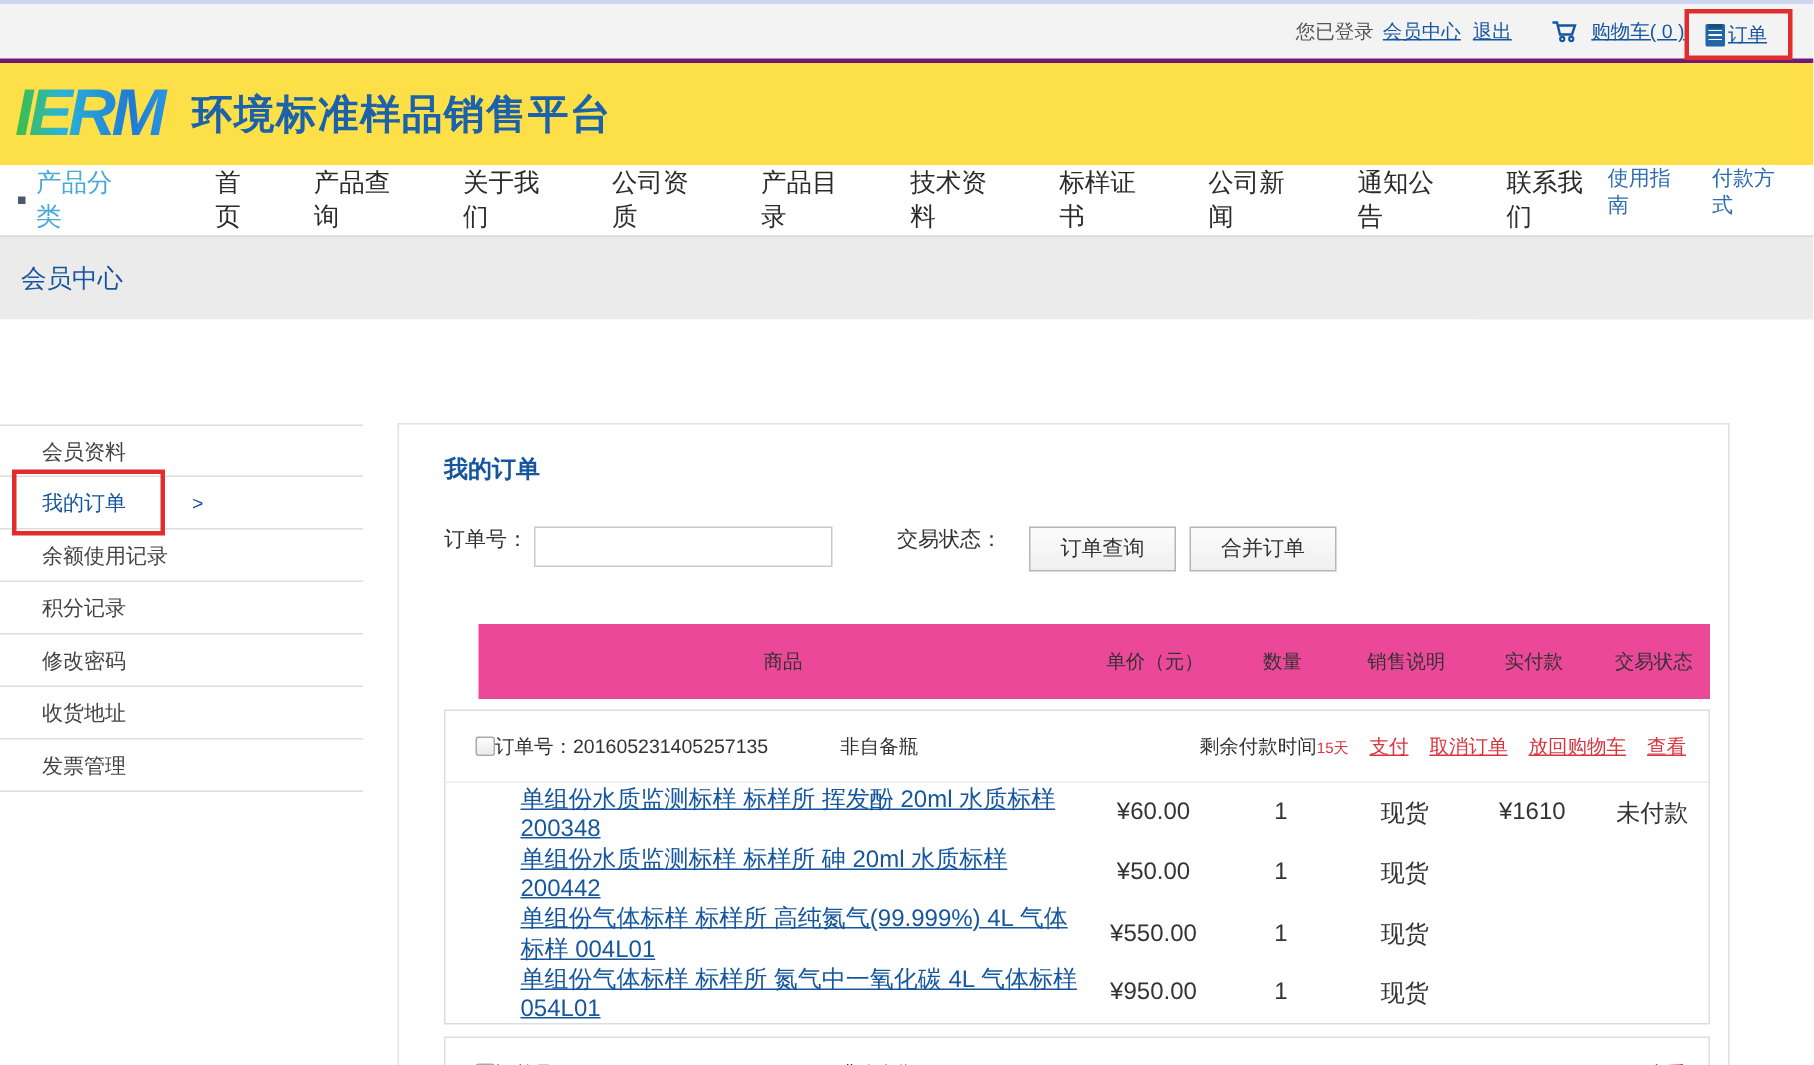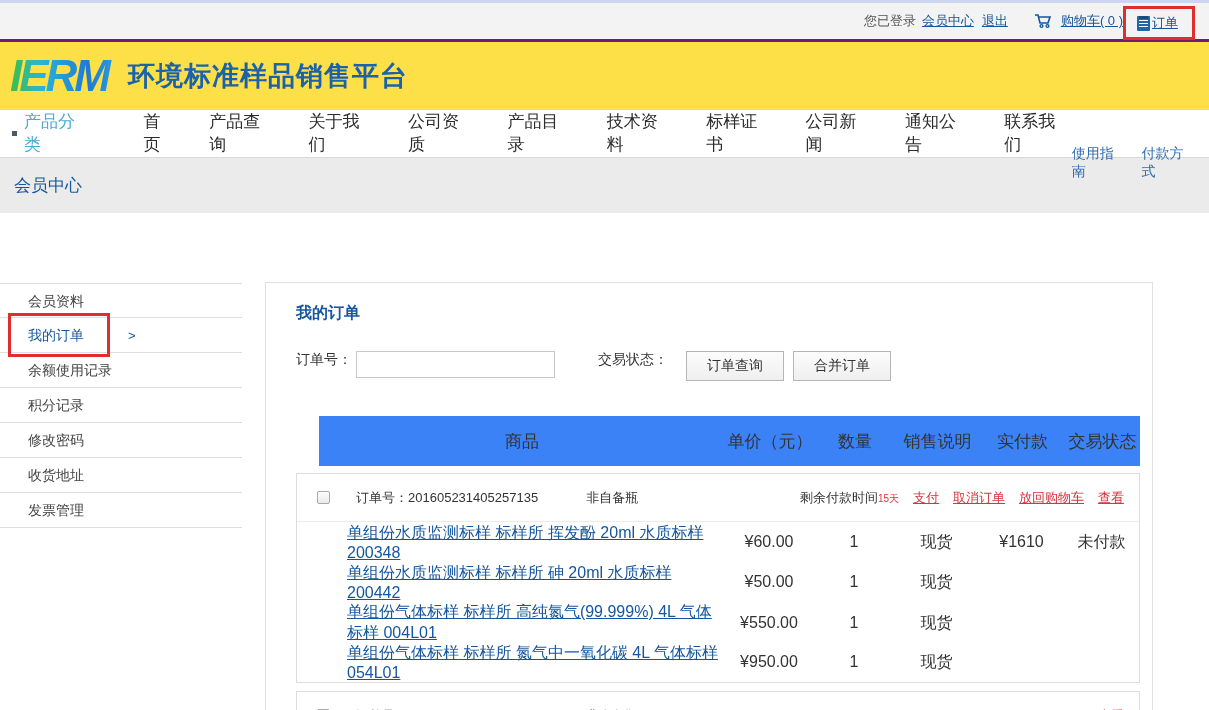--- a/index.html
+++ b/index.html
@@ -28,21 +28,21 @@
     background:linear-gradient(90deg,#3fbf3f 0%,#2ab4d8 30%,#1f7ad6 75%,#2a9ae0 100%);
     -webkit-background-clip:text; background-clip:text; color:transparent; line-height:1; padding-right:6px; }
   .site-title { font-size:27px; font-weight:700; color:#1b62ab; margin-left:14px; letter-spacing:1px; }
 
   
   .navrow { height:47px; display:flex; align-items:flex-start; background:#fff; font-size:17px; }
   .nav-catalog { display:flex; align-items:center; color:#49a9d7; margin-left:12px; cursor:pointer; }
   .nav-catalog .bullet { width:5px; height:5px; background:#4a5a6a; margin-right:7px; }
   .nav-links { display:flex; margin-left:52px; gap:32px; }
   .nav-links a { color:#2b2b2b; text-decoration:none; cursor:pointer; }
-  .nav-right { margin-left:auto; margin-right:12px; display:flex; gap:14px; font-size:14px;margin-top:35px; }
+  .nav-right { margin-left:auto; margin-right:12px; display:flex; gap:14px; font-size:14px; }
   .nav-right a { color:#2e6cb0; text-decoration:none; cursor:pointer; }
 
   
   .band { height:56px; background:#ebebeb; border-top:1px solid #d8d8d8;
     display:flex; align-items:center; padding-left:14px; }
   .band .crumb { font-size:17px; color:#15569e; }
 
   
   .content { position:relative; width:985px; height:497px; background:#fff; }
 
@@ -66,29 +66,29 @@
   .status-select { width:130px; height:29px; border:1px solid #8f8f8f; margin-left:4px;
     display:flex; align-items:center; justify-content:space-between; padding:0 8px; cursor:pointer; background:#fff; }
   .status-select .val { color:#8a8a8a; font-size:14px; }
   .status-select .caret { font-size:10px; color:#222; }
   .btn { height:30px; border:1px solid #b5b5b5; background:linear-gradient(#fcfcfc,#efefef);
     font-size:14px; color:#333; padding:0 20px; margin-left:18px; cursor:pointer;
     font-family:"Liberation Sans","DejaVu Sans",sans-serif; }
   .btn + .btn { margin-left:9px; }
 
   .grid { display:grid; grid-template-columns:40px 1fr 90px 80px 85px 85px 75px; align-items:center; }
-  .table-head { margin-top:35px; height:50px; background:#3b82f6; font-size:17px; color:#333;margin-left:23px; }
+  .table-head { margin-top:35px; height:50px; background:#ec4899; font-size:13px; color:#333;margin-left:23px; }
   .table-head .th { text-align:center; }
   .th-product { grid-column:1 / 3; }
 
   .order-block { border:1px solid #ddd; margin-top:7px; }
   .order-head { height:48px; display:flex; align-items:center; font-size:13px; border-bottom:1px solid #ececec; }
   .checkbox { width:13px; height:13px; border:1px solid #a9a9a9; border-radius:2px;
     background:linear-gradient(#fdfdfd,#eaeaea); margin-left:20px; cursor:pointer; flex:none; }
-  .ord-no { margin-left:26px; }
+  .ord-no { }
   .bottle { margin-left:48px; }
   .order-head .right { margin-left:auto; display:flex; align-items:center; gap:14px; margin-right:15px; }
   .remain { color:#333; }
   .remain .days { color:#d9333f; font-size:10px; }
   .act { color:#d9333f; text-decoration:underline; cursor:pointer; white-space:nowrap; }
 
   .item-row { height:40px; font-size:16px; }
   .item-row .pname { padding-left:10px; }
   .item-row .pname a { color:#15569e; text-decoration:underline; cursor:pointer; }
   .item-row .c { text-align:center; }

